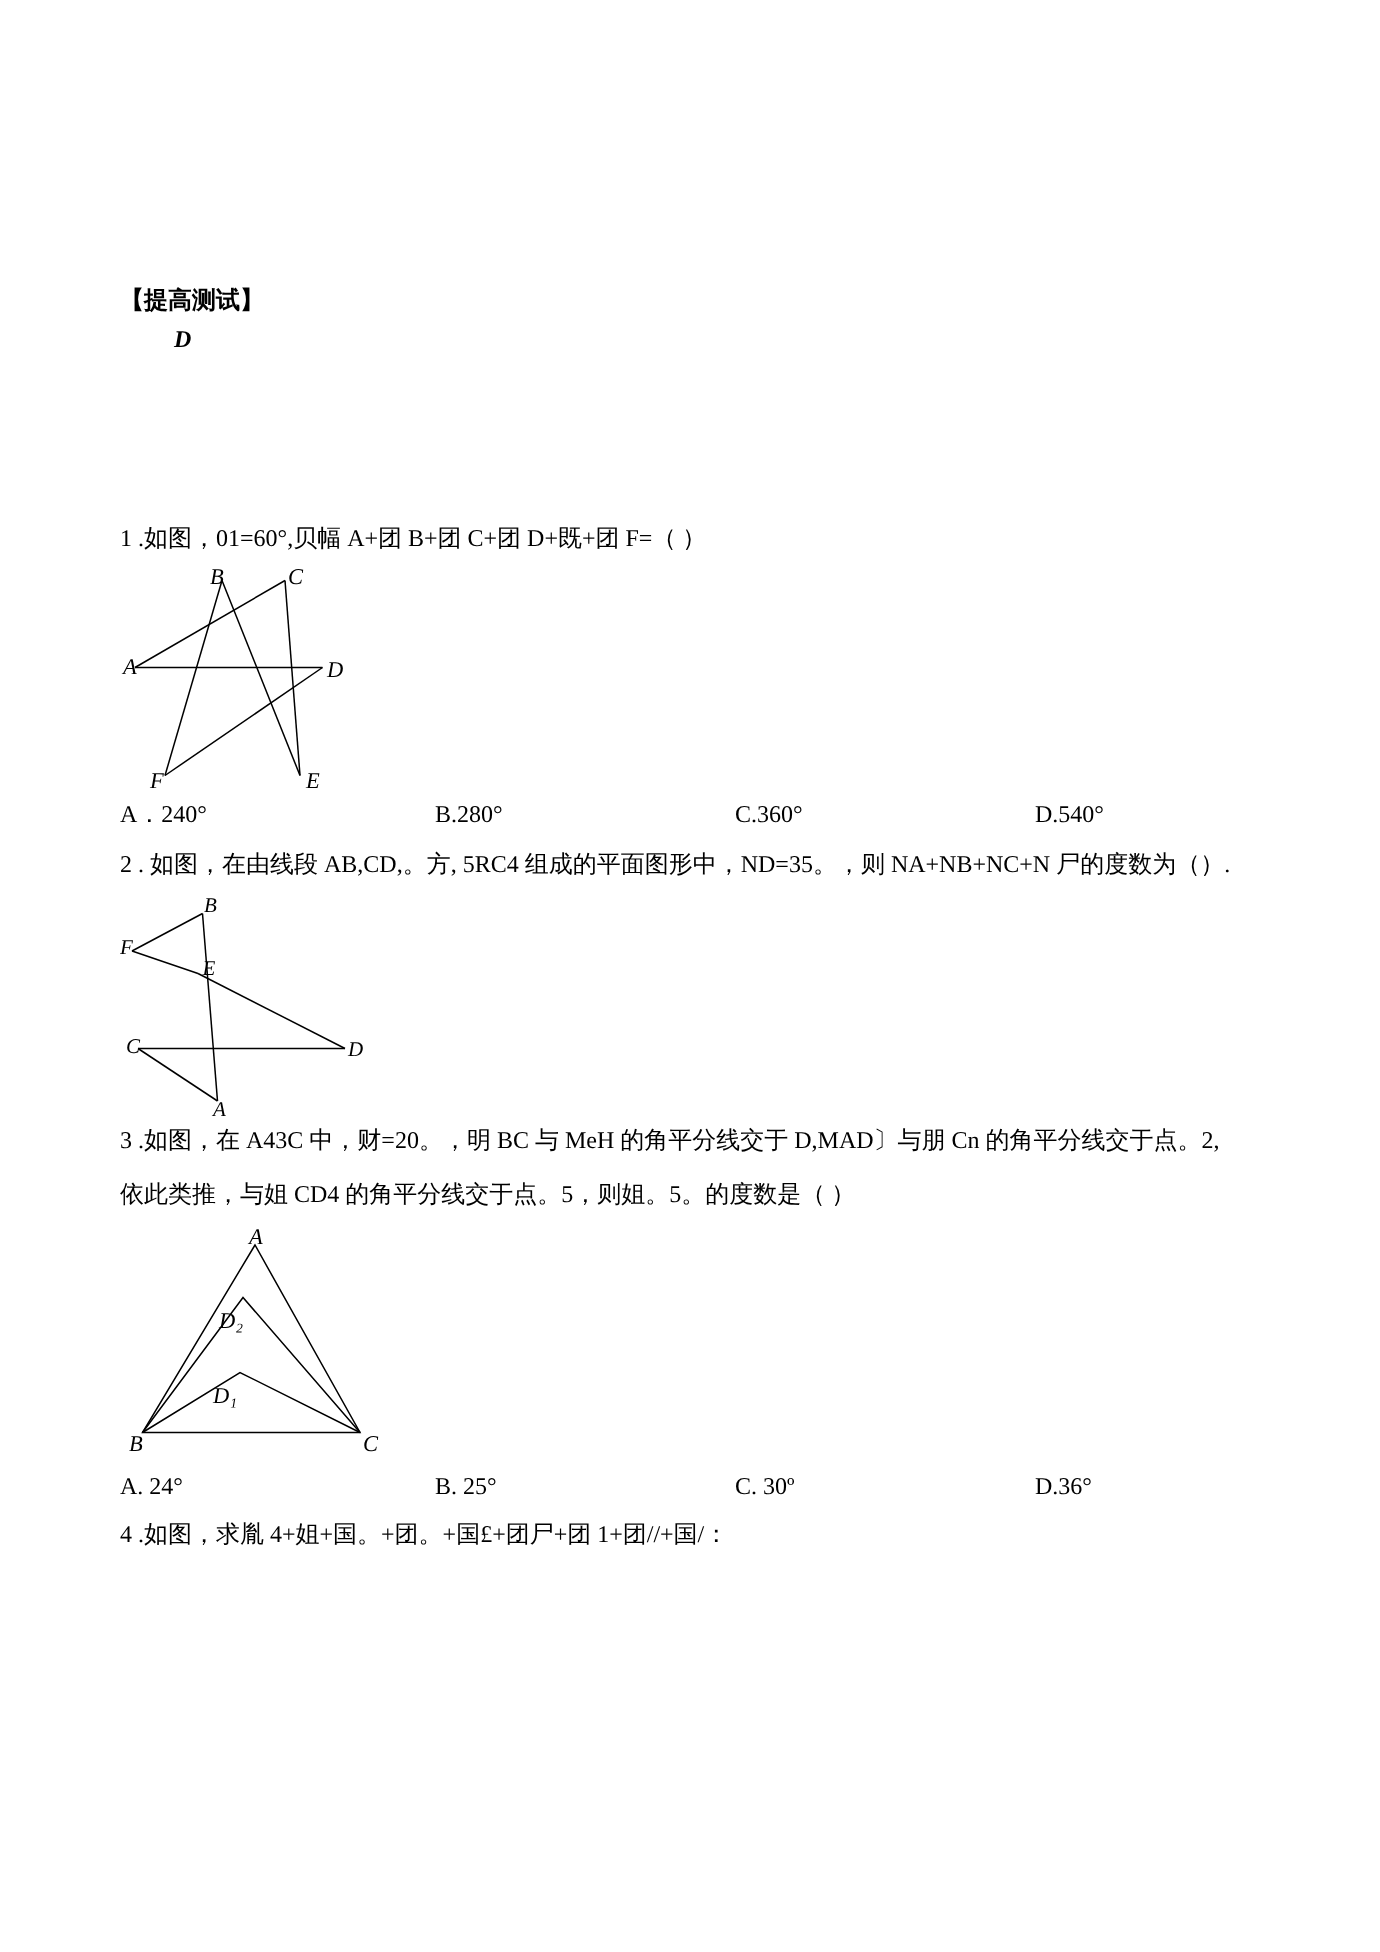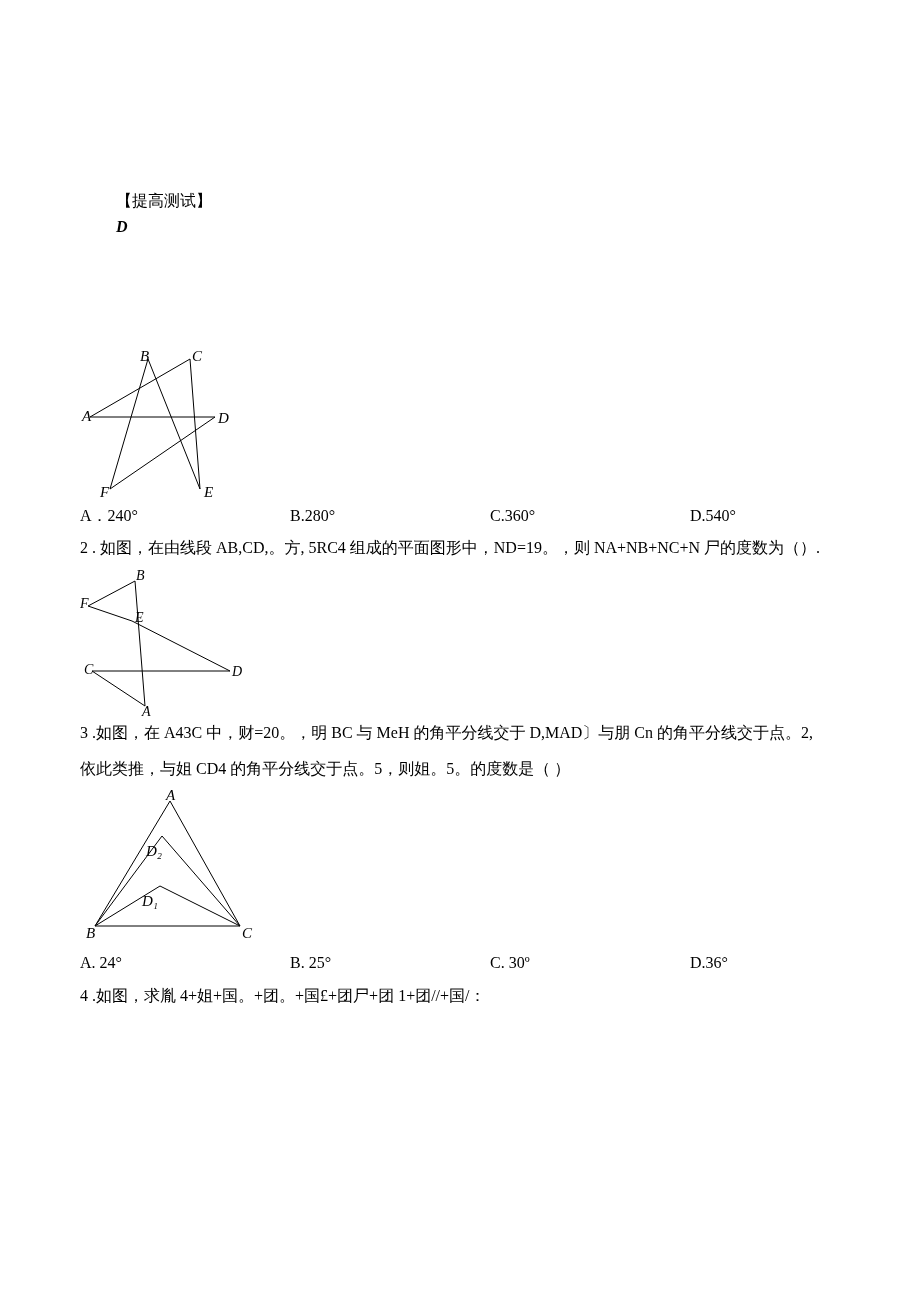--- a/index.html
+++ b/index.html
@@ -11,23 +11,22 @@
     width: 920px;
     height: 1301px;
     color: #000;
     font-size: 16px;
     line-height: 1.4;
   }
   .page {
     padding: 190px 80px 40px 80px;
   }
   .section-header {
-    font-weight: normal;
+    font-weight: bold;
     margin-bottom: 4px;
-    margin-left: 36px;
   }
   .header-sub {
     font-family: "Times New Roman", serif;
     font-style: italic;
     font-weight: bold;
     margin-left: 36px;
     margin-bottom: 110px;
   }
   .q-line {
     margin: 4px 0;
@@ -49,20 +48,23 @@
   svg { display: block; }
 </style>
 </head>
 <body>
 
 <div class="page">
 
   <div class="section-header">【提高测试】</div>
   <div class="header-sub">D</div>
 
+  <div class="q-line">
+    <span>1</span><span> .如图，01=60°,贝幅 A+团 B+团 C+团 D+既+团 F=（    ）</span>
+  </div>
   <div class="figure">
     <svg width="160" height="150" viewBox="0 0 160 150">
       <g stroke="#000" stroke-width="1" fill="none">
         <line x1="10" y1="68" x2="135" y2="68"></line>
         <line x1="135" y1="68" x2="30" y2="140"></line>
         <line x1="30" y1="140" x2="68" y2="10"></line>
         <line x1="68" y1="10" x2="120" y2="140"></line>
         <line x1="110" y1="10" x2="10" y2="68"></line>
         <line x1="110" y1="10" x2="120" y2="140"></line>
       </g>
@@ -77,21 +79,21 @@
     </svg>
   </div>
   <div class="options">
     <div class="option opt-a">A．240°</div>
     <div class="option opt-b">B.280°</div>
     <div class="option opt-c">C.360°</div>
     <div class="option opt-d">D.540°</div>
   </div>
 
   <div class="q-line">
-    <span>2</span><span> . 如图，在由线段 AB,CD,。方, 5RC4 组成的平面图形中，ND=19。，则 NA+NB+NC+N 尸的度数为（）.</span>
+    <span>2</span><span> . 如图，在由线段 AB,CD,。方, 5RC4 组成的平面图形中，ND=35。，则 NA+NB+NC+N 尸的度数为（）.</span>
   </div>
   <div class="figure">
     <svg width="170" height="150" viewBox="0 0 170 150">
       <g stroke="#000" stroke-width="1" fill="none">
         <line x1="8" y1="40" x2="55" y2="15"></line>
         <line x1="8" y1="40" x2="52" y2="55"></line>
         <line x1="55" y1="15" x2="65" y2="140"></line>
         <line x1="52" y1="55" x2="150" y2="105"></line>
         <line x1="12" y1="105" x2="150" y2="105"></line>
         <line x1="12" y1="105" x2="65" y2="140"></line>

